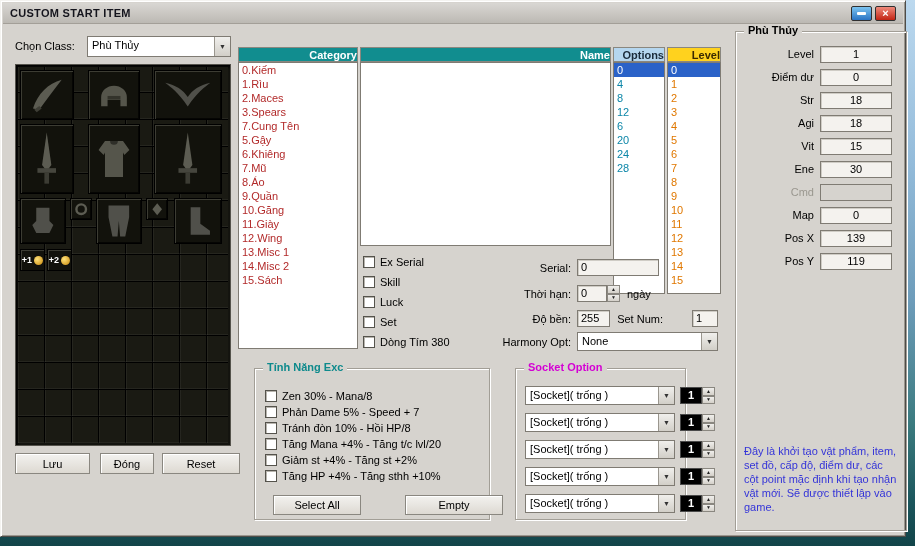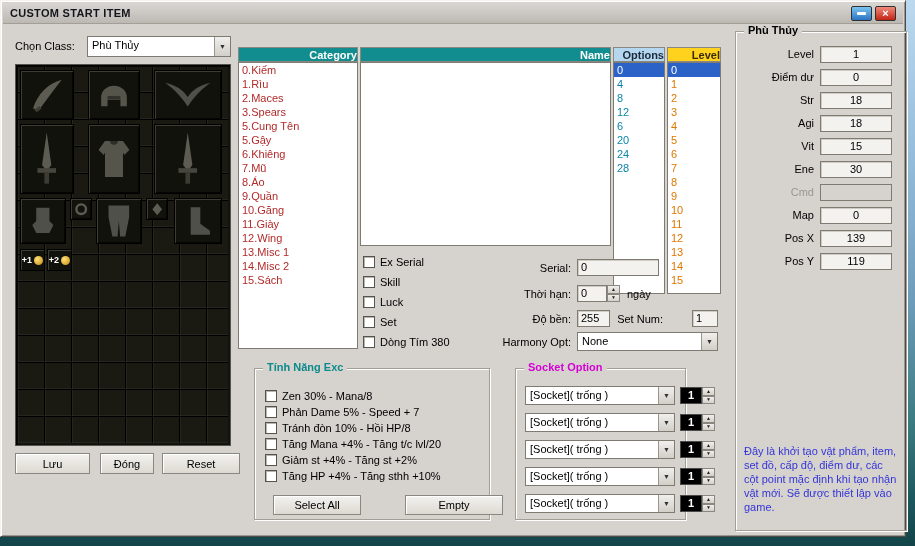--- a/index.html
+++ b/index.html
@@ -198,21 +198,21 @@
   <div class="colh teal" style="left:237px;width:120px;">Category</div>
   <div class="colh teal" style="left:359px;width:251px;">Name</div>
   <div class="colh blueh" style="left:612px;width:52px;">Options</div>
   <div class="colh goldh" style="left:666px;width:54px;">Level</div>
 
   <div class="listbox" style="left:237px;width:120px;height:287px;">
     <div class="li cat-li">0.Kiếm</div>
     <div class="li cat-li">1.Rìu</div>
     <div class="li cat-li">2.Maces</div>
     <div class="li cat-li">3.Spears</div>
-    <div class="li cat-li">5.Cung Tên</div>
+    <div class="li cat-li">7.Cung Tên</div>
     <div class="li cat-li">5.Gậy</div>
     <div class="li cat-li">6.Khiêng</div>
     <div class="li cat-li">7.Mũ</div>
     <div class="li cat-li">8.Áo</div>
     <div class="li cat-li">9.Quần</div>
     <div class="li cat-li">10.Găng</div>
     <div class="li cat-li">11.Giày</div>
     <div class="li cat-li">12.Wing</div>
     <div class="li cat-li">13.Misc 1</div>
     <div class="li cat-li">14.Misc 2</div>

